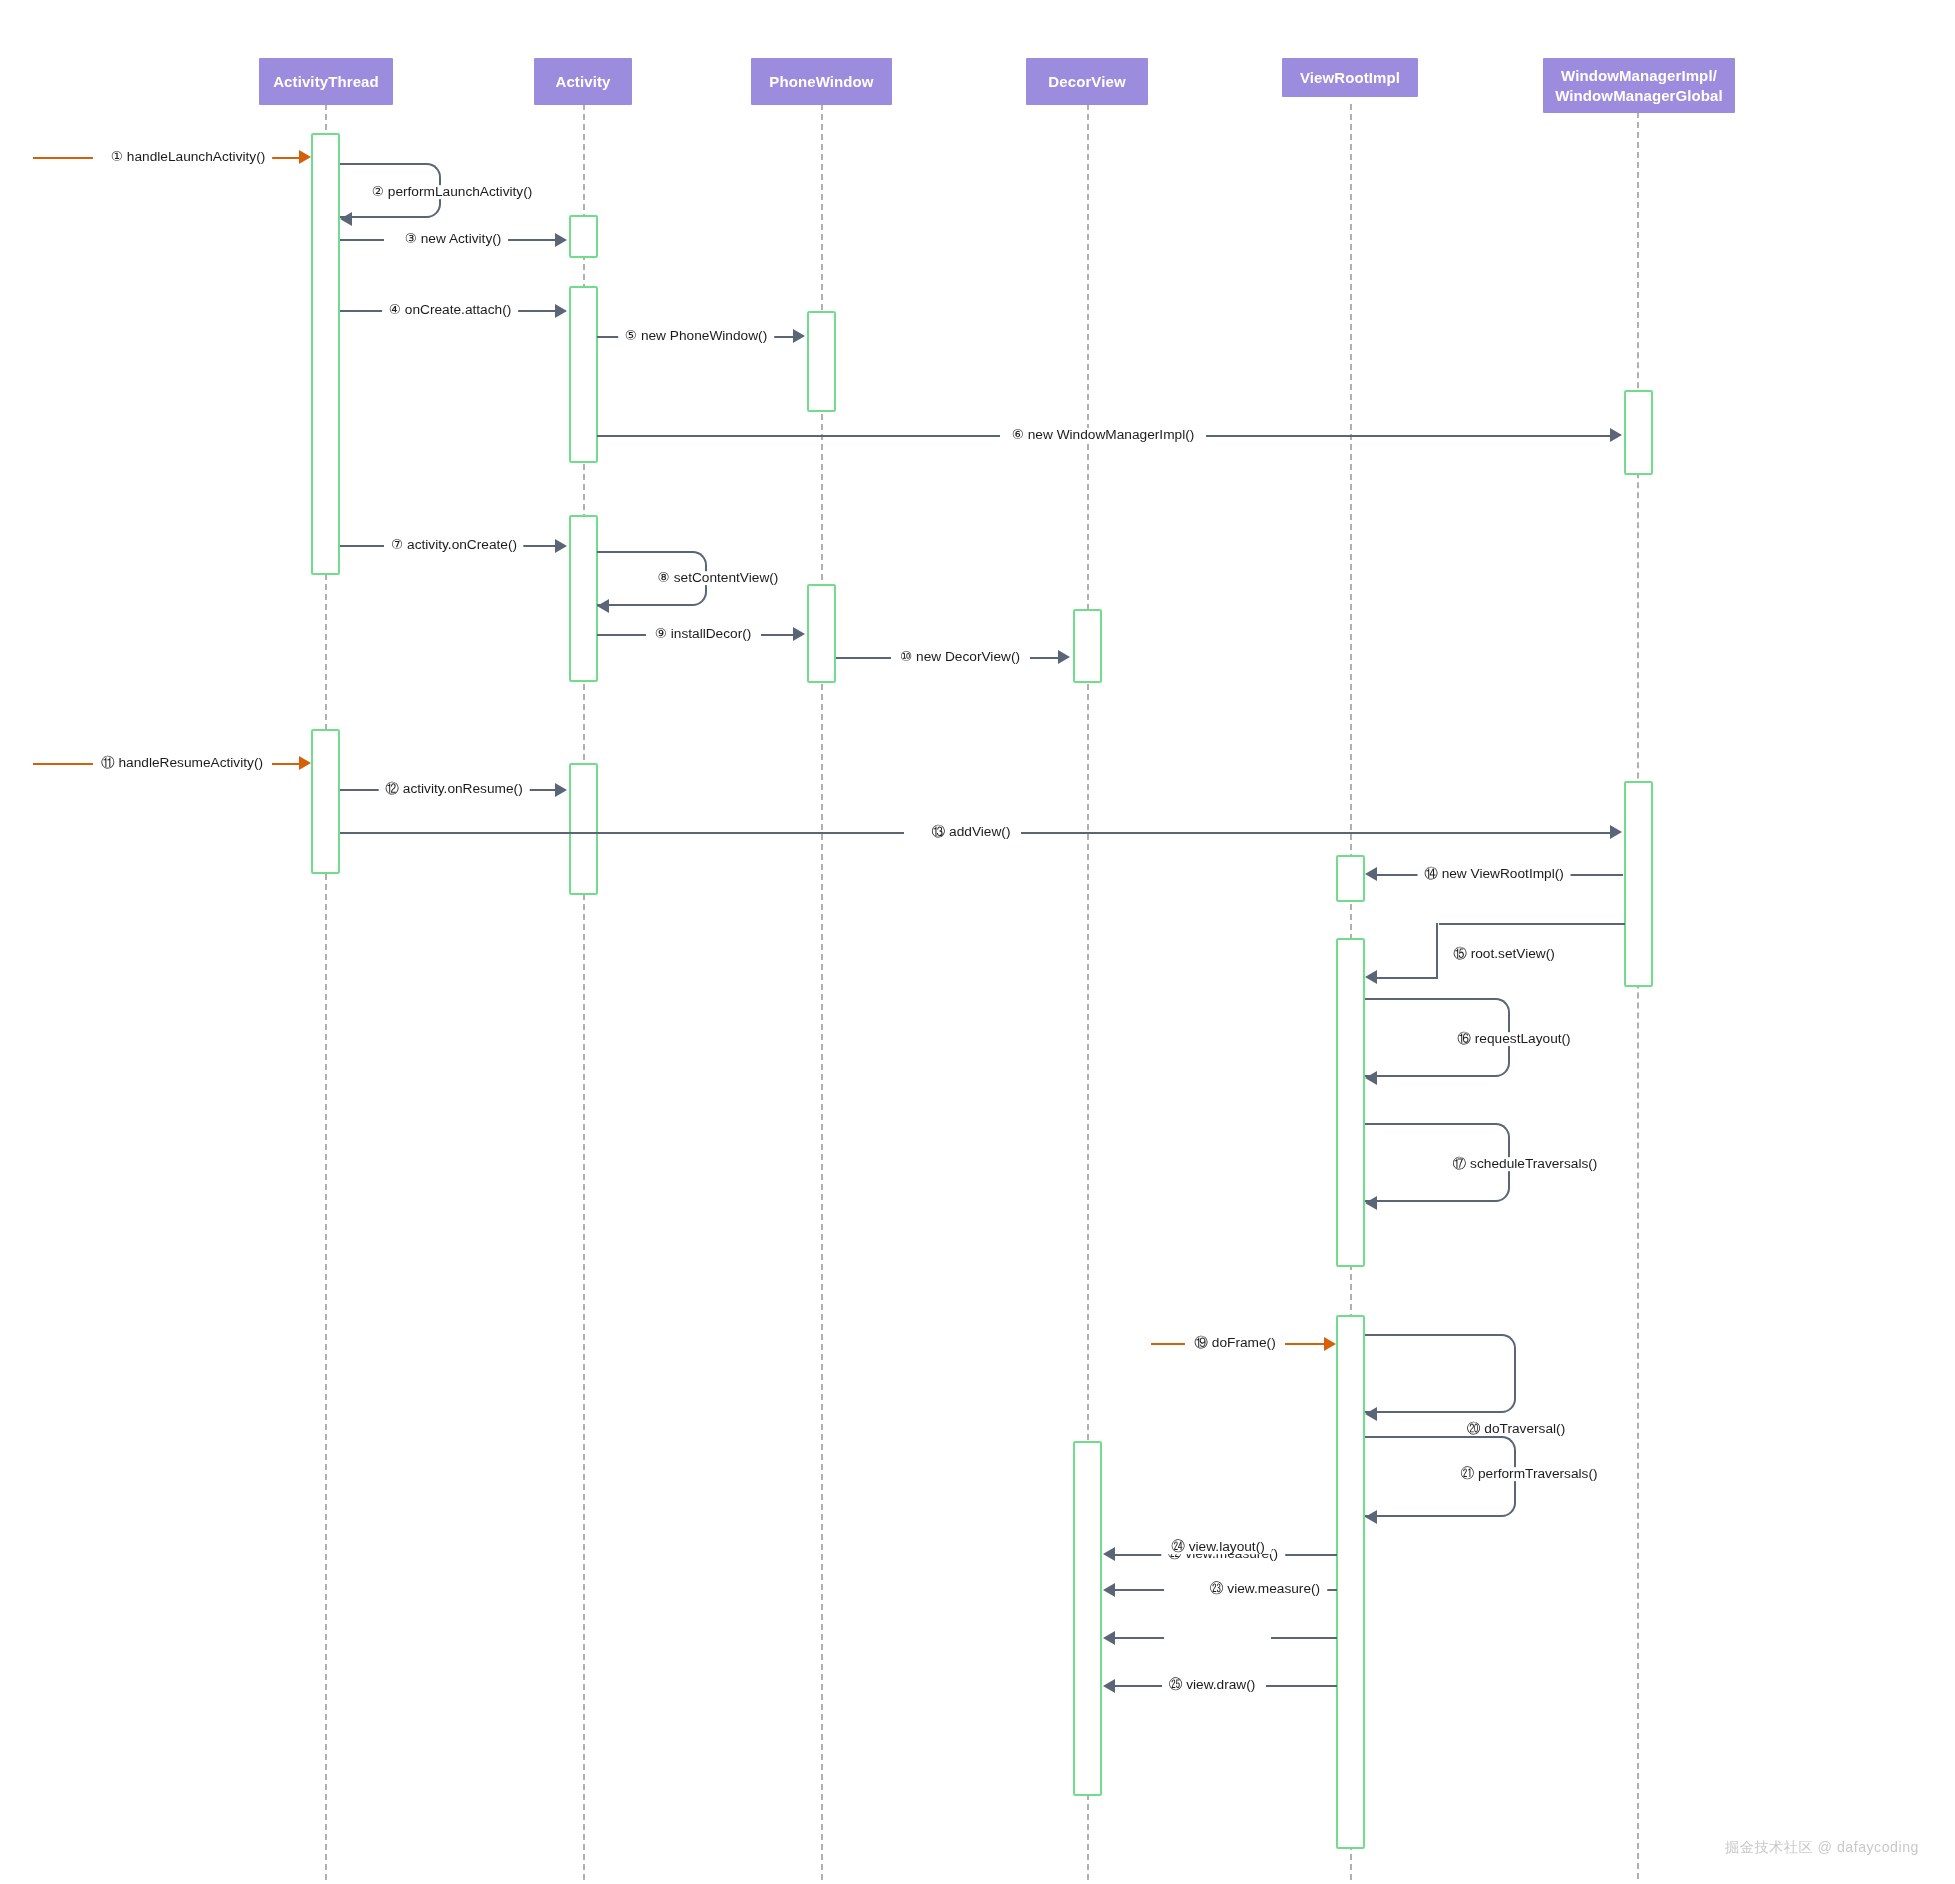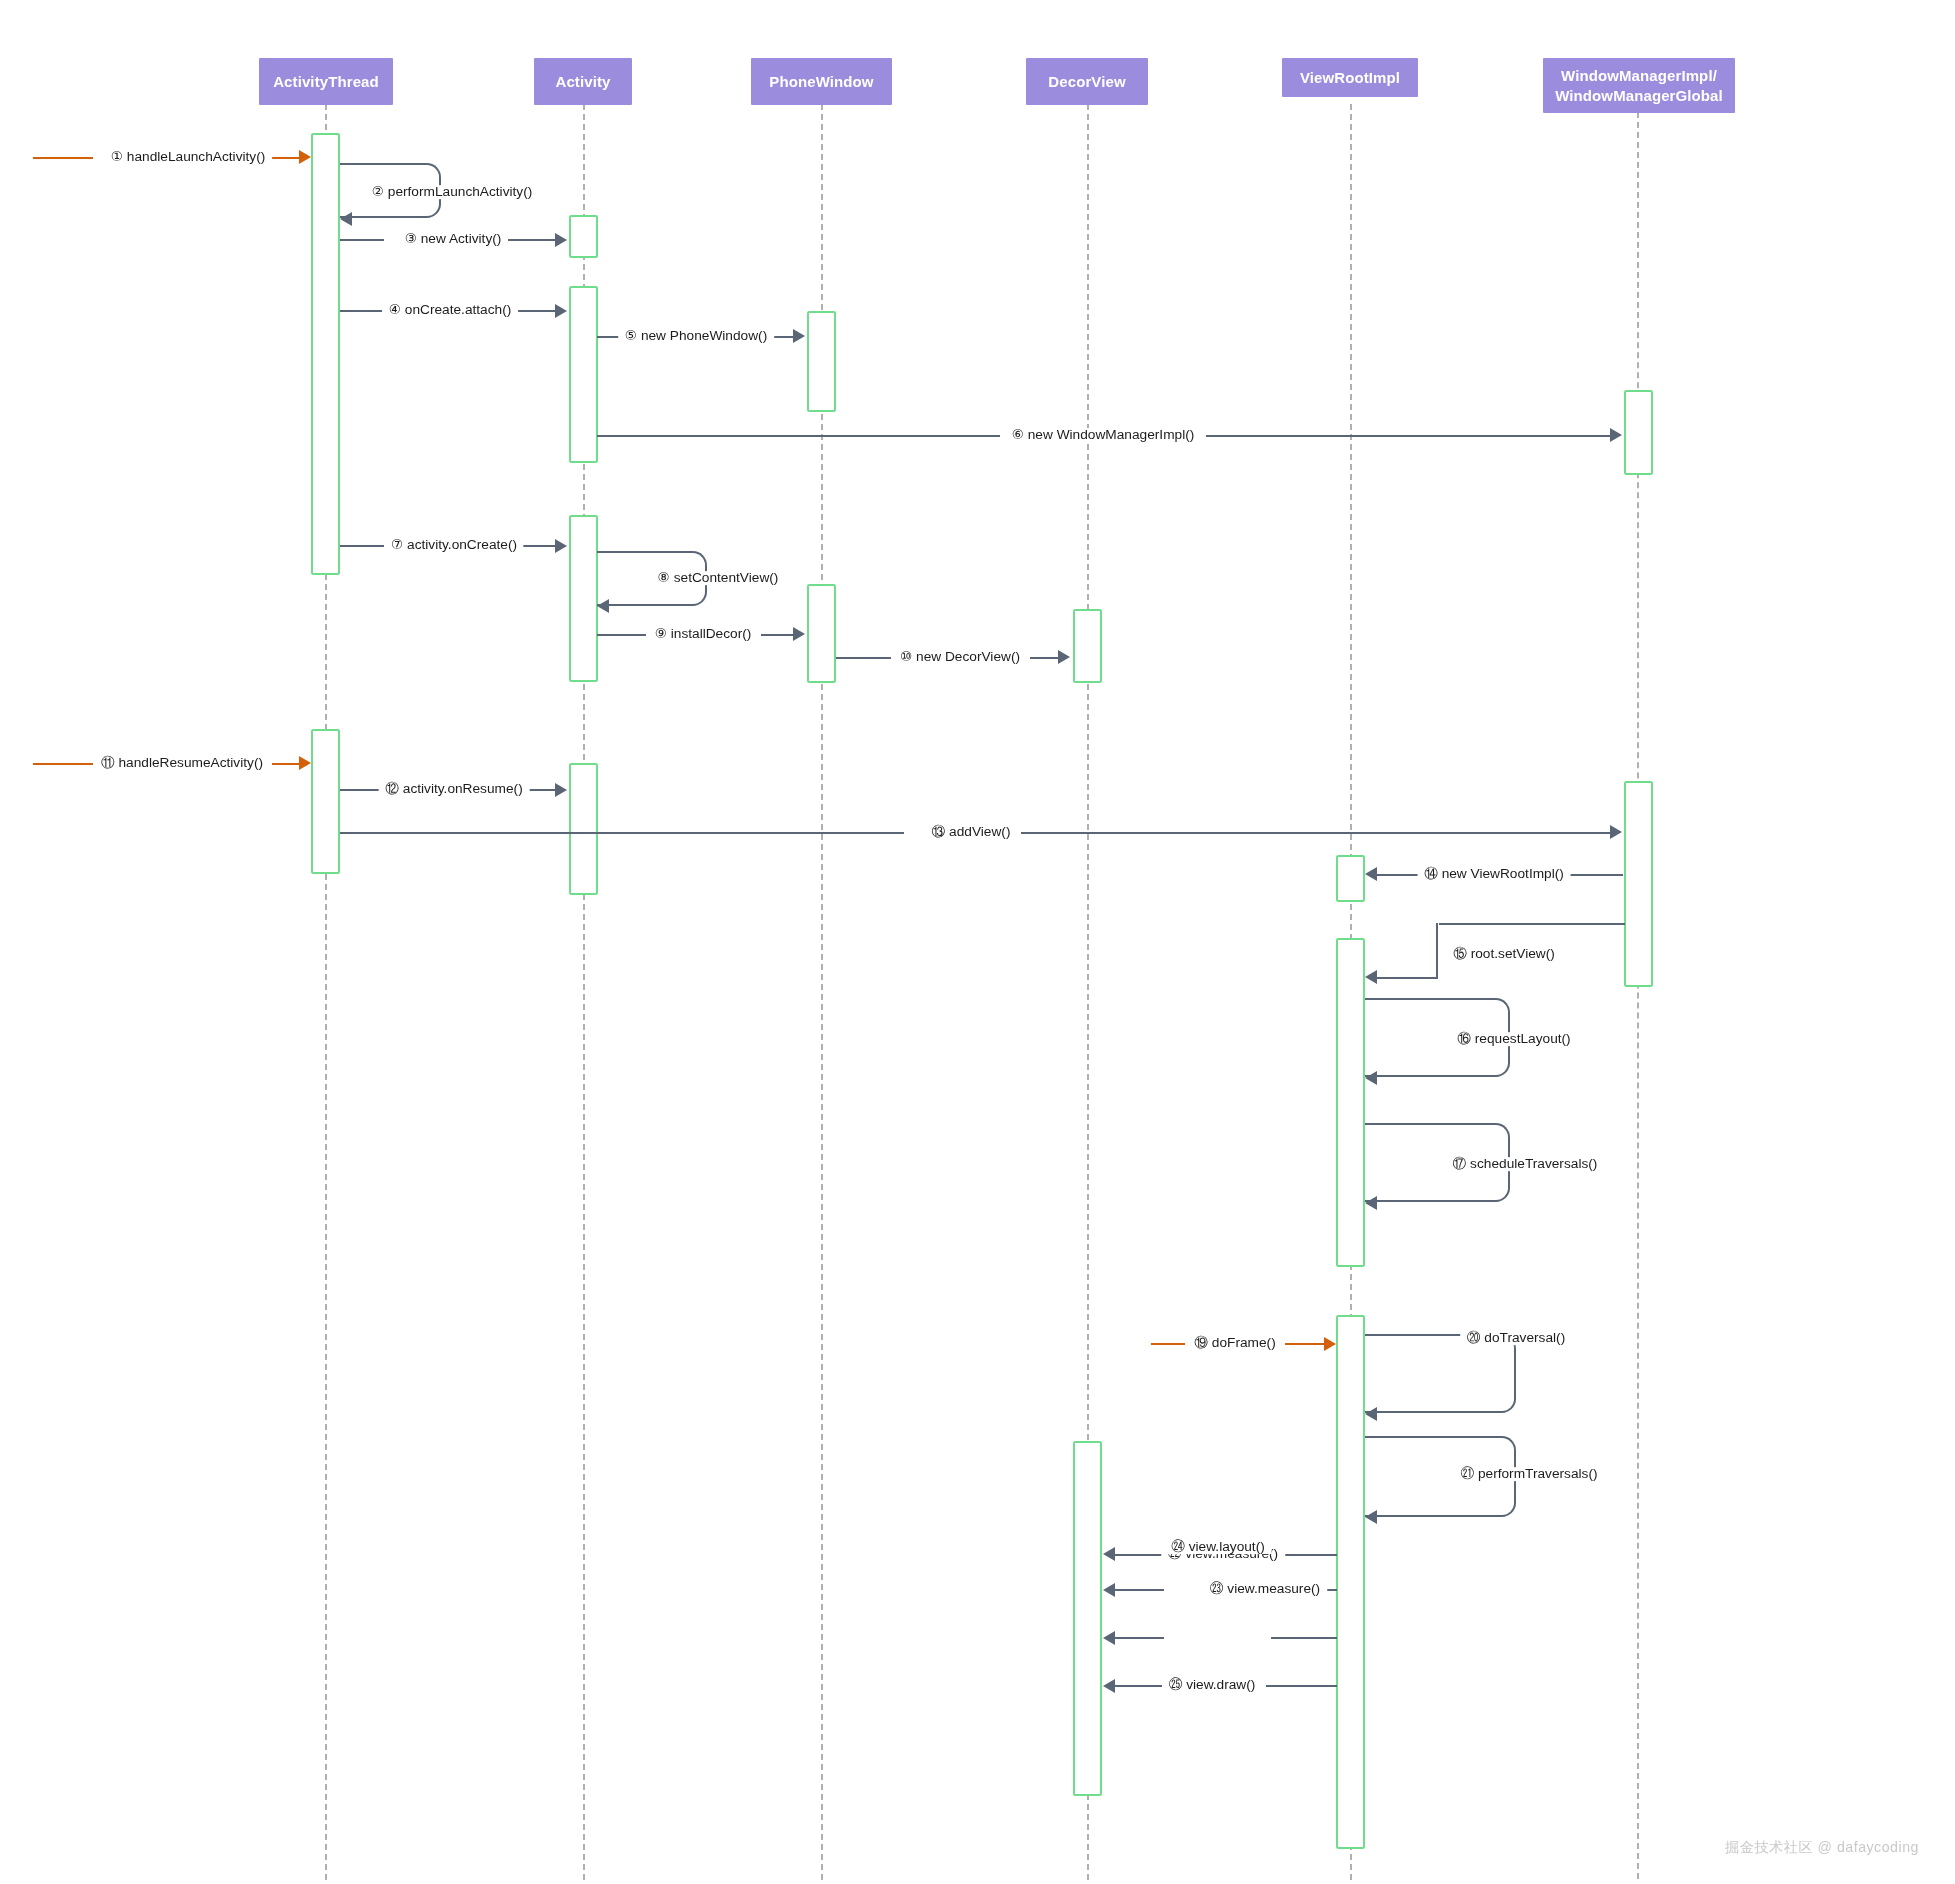--- a/index.html
+++ b/index.html
@@ -279,21 +279,21 @@
   <div class="msg orange" style="left:1151px;top:1343px;width:34px;"></div>
   <div class="msg orange" style="left:1285px;top:1343px;width:39px;"></div>
   <div class="arrowhead right orange" style="left:1324px;top:1337px;"></div>
   <div class="msglabel" style="left:1235px;top:1343px;">
     <span>⑲</span>
     <span>doFrame()</span>
   </div>
 
   <div class="selfcall" style="left:1365px;top:1334px;width:151px;height:79px;"></div>
   <div class="arrowhead left" style="left:1365px;top:1407px;"></div>
-  <div class="msglabel" style="left:1516px;top:1338px;">
+  <div class="msglabel" style="left:1516px;top:1429px;">
     <span>⑳</span>
     <span>doTraversal()</span>
   </div>
 
   <div class="selfcall" style="left:1365px;top:1436px;width:151px;height:81px;"></div>
   <div class="arrowhead left" style="left:1365px;top:1510px;"></div>
   <div class="msglabel" style="left:1529px;top:1474px;">
     <span>㉑</span>
     <span>performTraversals()</span>
   </div>

